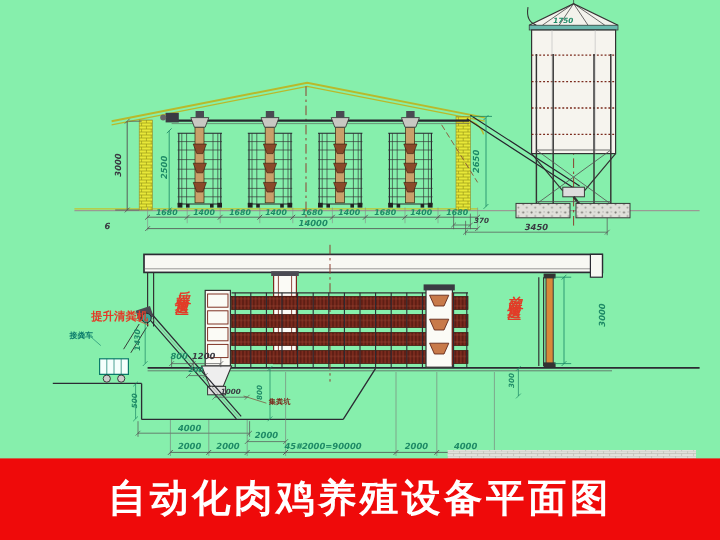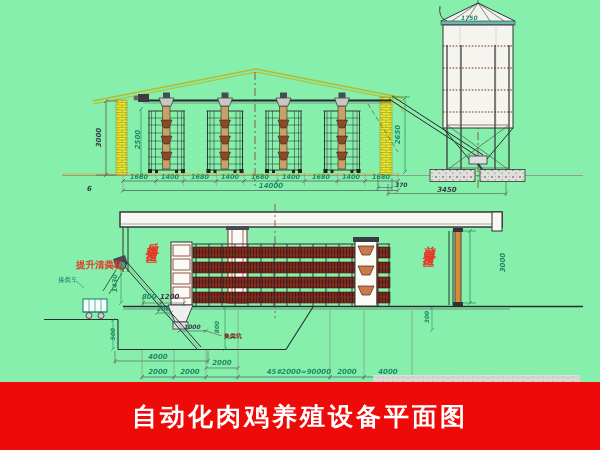--- a/index.html
+++ b/index.html
@@ -5,29 +5,29 @@
   html,body{margin:0;padding:0;}
   #stage{position:relative;width:600px;height:450px;background:#86efac;overflow:hidden;
          font-family:"DejaVu Sans",sans-serif;}
   #art{position:absolute;left:0;top:0;}
   .lbl{position:absolute;white-space:nowrap;line-height:1;font-family:"DejaVu Sans",sans-serif;}
   .g{color:#1e8a66;font-style:italic;font-weight:700;font-size:7px;}
   .k{color:#3a3a42;font-style:italic;font-weight:700;font-size:7px;}
   .s{font-size:6.5px;}
   .t{font-size:6px;}
   .c{width:30px;text-align:center;}
-  .w94{width:94px;text-align:right;}
+  .w94{width:94px;text-align:left;}
   .r90{transform:rotate(-90deg);transform-origin:center;}
   .red{color:#e23c28;font-weight:700;}
-  .teal{color:#0a7a6a;font-weight:400;}
+  .teal{color:#0a7a6a;font-weight:700;}
   .maroon{color:#7a2a1c;font-weight:700;}
   .vert{writing-mode:vertical-rl;text-orientation:upright;letter-spacing:2.5px;font-size:11.5px;font-style:italic;}
   .banner{position:absolute;left:0;top:382px;width:600px;height:68px;background:#ef0a0a;
           display:flex;align-items:center;justify-content:center;}
-  .banner .txt{color:#ffffff;font-size:25px;font-weight:700;letter-spacing:3px;
+  .banner .txt{color:#ffffff;font-size:32px;font-weight:700;letter-spacing:3px;
           font-family:Liberation Serif, serif;}
 </style>
 </head>
 <body>
 
 <div id="stage">
 
 <svg id="art" width="600" height="450" viewBox="0 0 600 450">
   <defs>
     <pattern id="brk" width="8" height="5" patternUnits="userSpaceOnUse">
@@ -208,21 +208,21 @@
 <span class="lbl g c r90" style="left:123px;top:136px;">2500</span>
 <span class="lbl g c s" style="left:124px;top:174px;">1680</span>
 <span class="lbl g c s" style="left:155px;top:174px;">1400</span>
 <span class="lbl g c s" style="left:185px;top:174px;">1680</span>
 <span class="lbl g c s" style="left:215px;top:174px;">1400</span>
 <span class="lbl g c s" style="left:245px;top:174px;">1680</span>
 <span class="lbl g c s" style="left:276px;top:174px;">1400</span>
 <span class="lbl g c s" style="left:306px;top:174px;">1680</span>
 <span class="lbl g c s" style="left:336px;top:174px;">1400</span>
 <span class="lbl g c s" style="left:366px;top:174px;">1680</span>
-<span class="lbl g c" style="left:256px;top:183px;">14000</span>
+<span class="lbl g c" style="left:246px;top:183px;">14000</span>
 <span class="lbl k" style="left:87px;top:186px;">6</span>
 <span class="lbl k t" style="left:395px;top:182px;">370</span>
 <span class="lbl k c" style="left:432px;top:187px;">3450</span>
 <span class="lbl g c r90" style="left:383px;top:131px;">2650</span>
 <span class="lbl g t" style="left:461px;top:15px;">1750</span>
 
 <span class="lbl red" style="left:76px;top:260px;font-size:9.5px;">提升清粪机</span>
 <span class="lbl teal" style="left:58px;top:277px;font-size:6.5px;">接粪车</span>
 <span class="lbl red vert" style="left:145px;top:233px;">后端走道区</span>
 <span class="lbl red vert" style="left:422px;top:237px;">前端走道区</span>

